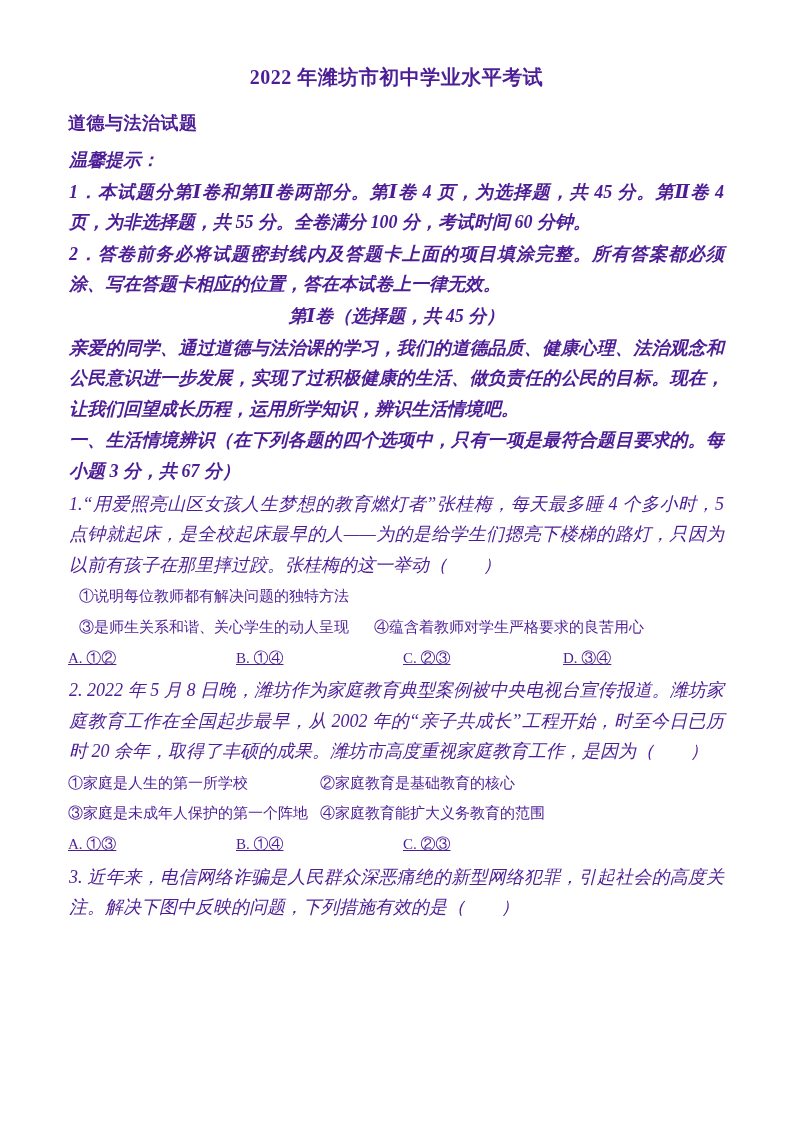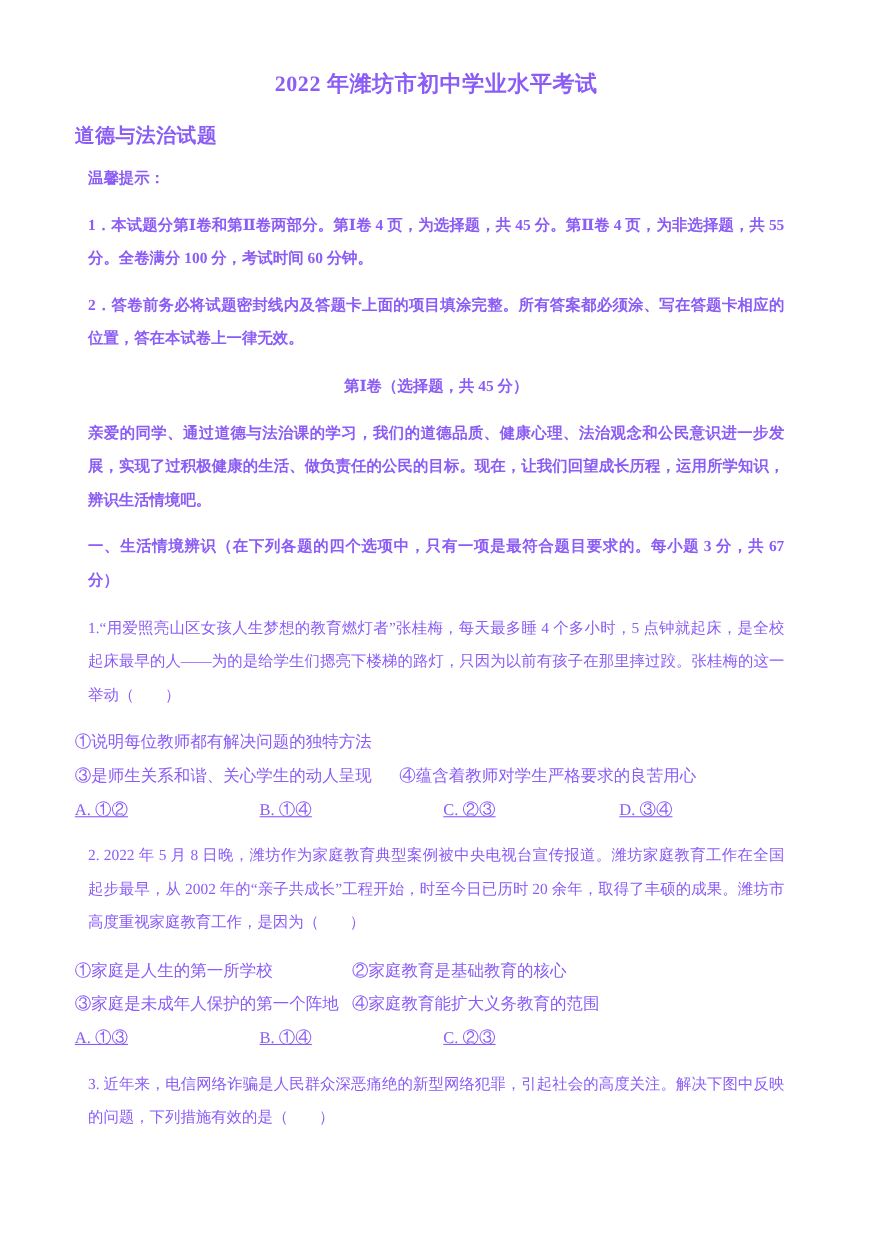--- a/index.html
+++ b/index.html
@@ -1,41 +1,41 @@
 <!DOCTYPE html>
 <html lang="zh"><head>
 <meta charset="utf-8">
 <style>
   html,body{margin:0;padding:0;background:#ffffff;}
   .page{
     position:relative;
     width:793px;height:1122px;
     background:#ffffff;
-    color:#8b5cf6;
+    color:#4c1d95;
     font-family:"Liberation Serif","DejaVu Serif",serif;
     box-sizing:border-box;
     padding:64px 68px 0 68px;
     overflow:hidden;
   }
   .doc-title{
     font-size:20px;font-weight:bold;text-align:center;
     margin:0 0 19px 0;line-height:27px;letter-spacing:0.5px;
   }
   .doc-subtitle{
     font-size:18px;font-weight:bold;text-align:left;
     margin:0 0 9px 0;line-height:26px;letter-spacing:0.5px;
   }
-  p{margin:12px;font-size:14px;line-height:30.6px;}
+  p{margin:1px;font-size:18px;line-height:30.6px;font-style:italic;}
   .b{font-weight:bold;}
   .j{text-align:justify;}
   .center{text-align:center;}
   .question{margin-top:2px;}
   .optrow{display:flex;font-size:15px;line-height:30.6px;}
   .optrow .c2{flex:1 1 auto;}
-  .q1 .c1{flex:0 0 295px;width:295px;}
+  .q1 .c1{flex:0 0 295px;width:295px;margin-left:11px;}
   .q2 .c1{flex:0 0 252px;width:252px;}
   .choices{
     display:grid;
     grid-template-columns:168px 167px 160px auto;
     font-size:15px;line-height:30.6px;text-decoration:underline;
   }
 </style>
 </head>
 <body>
 

